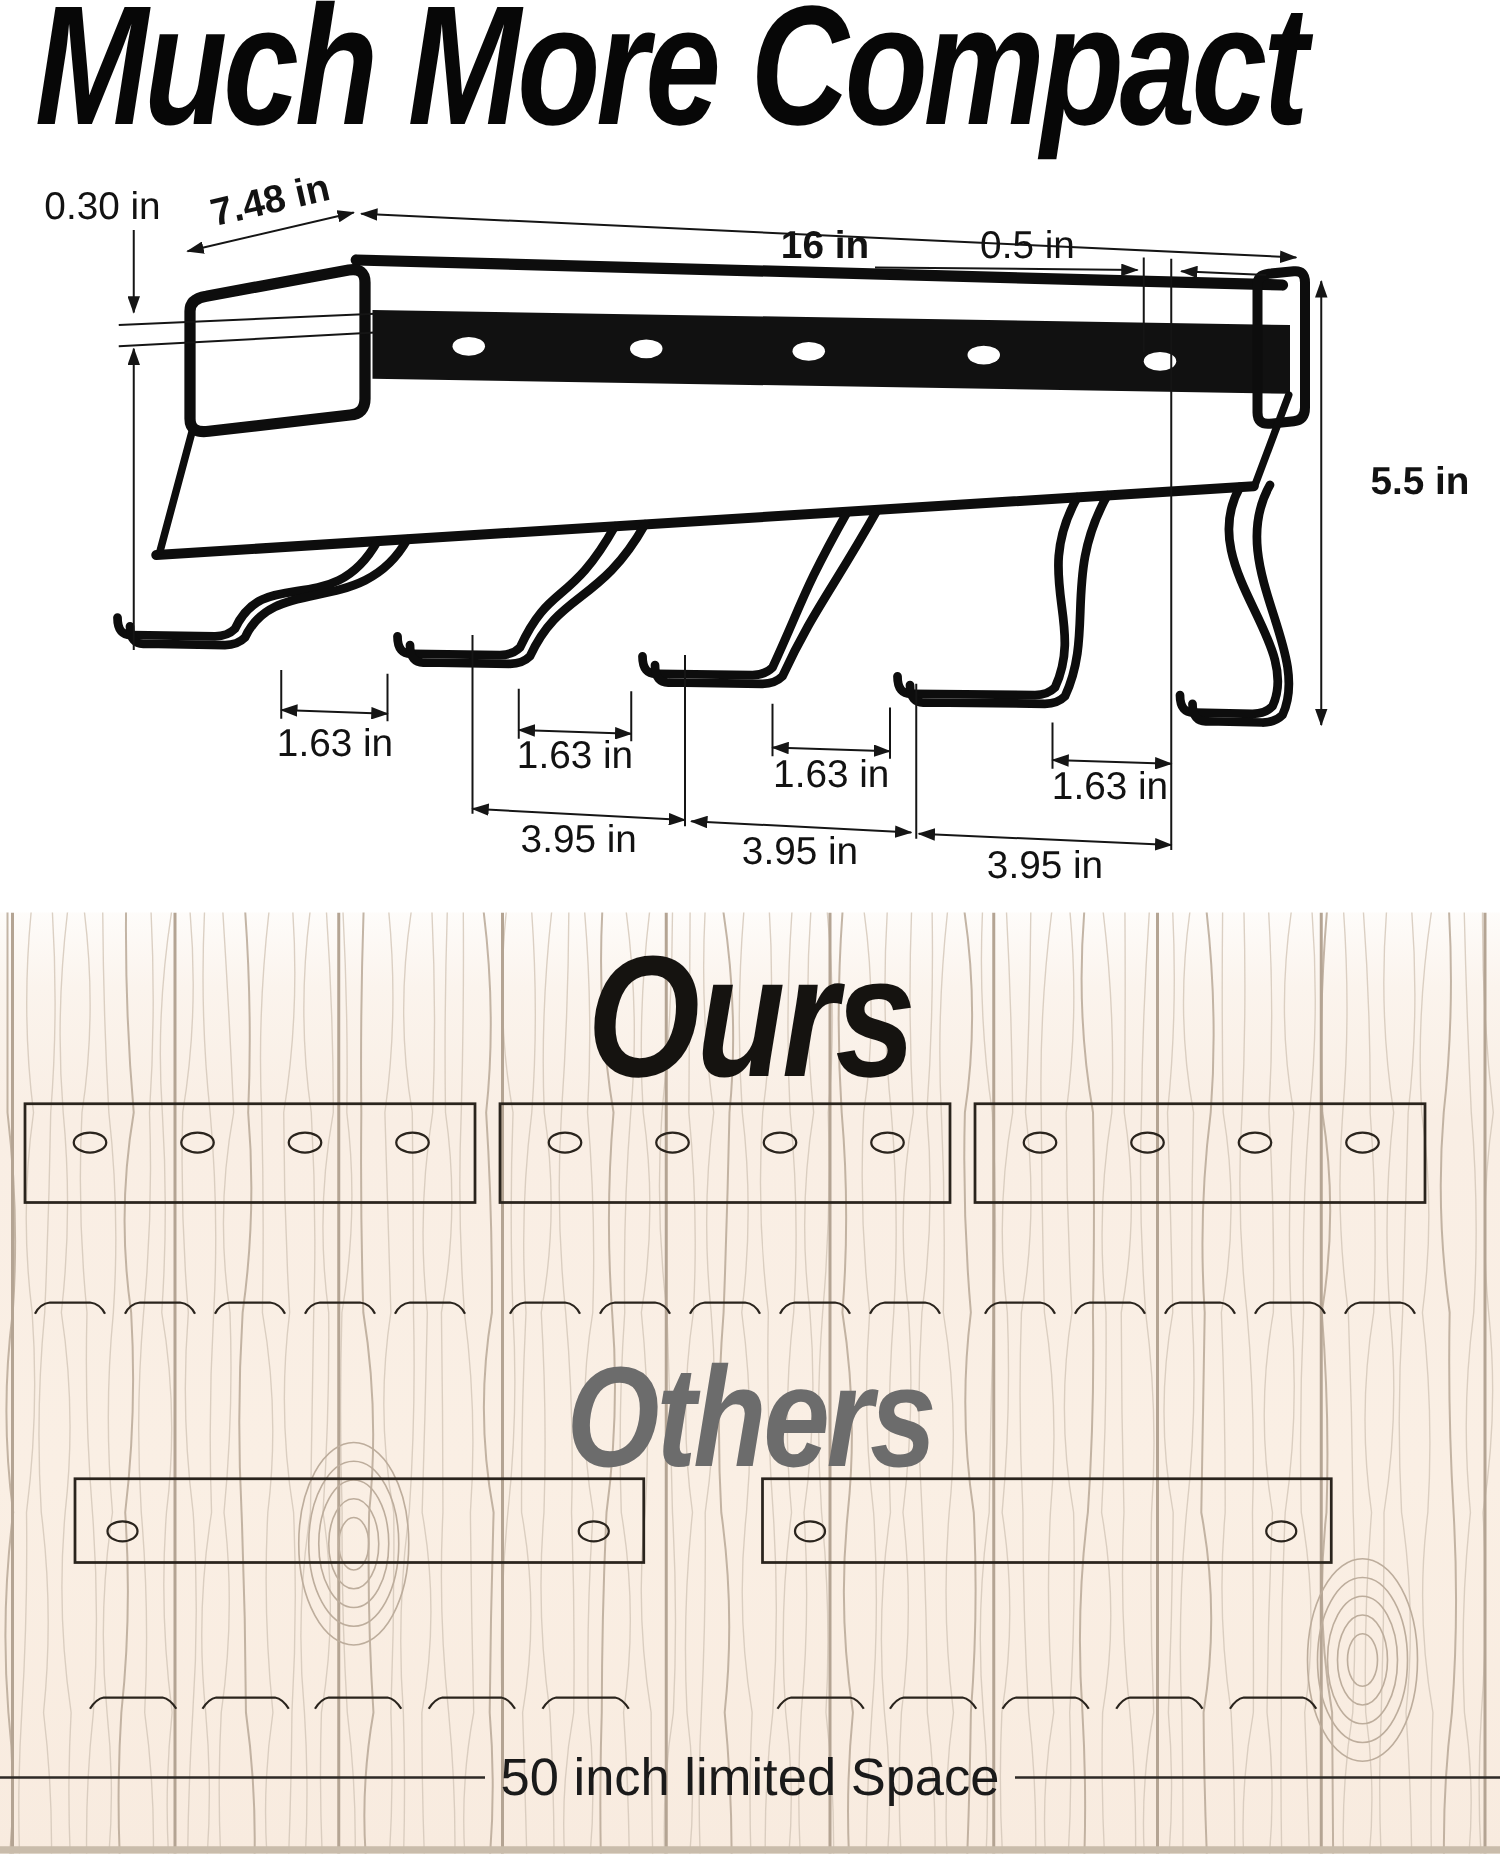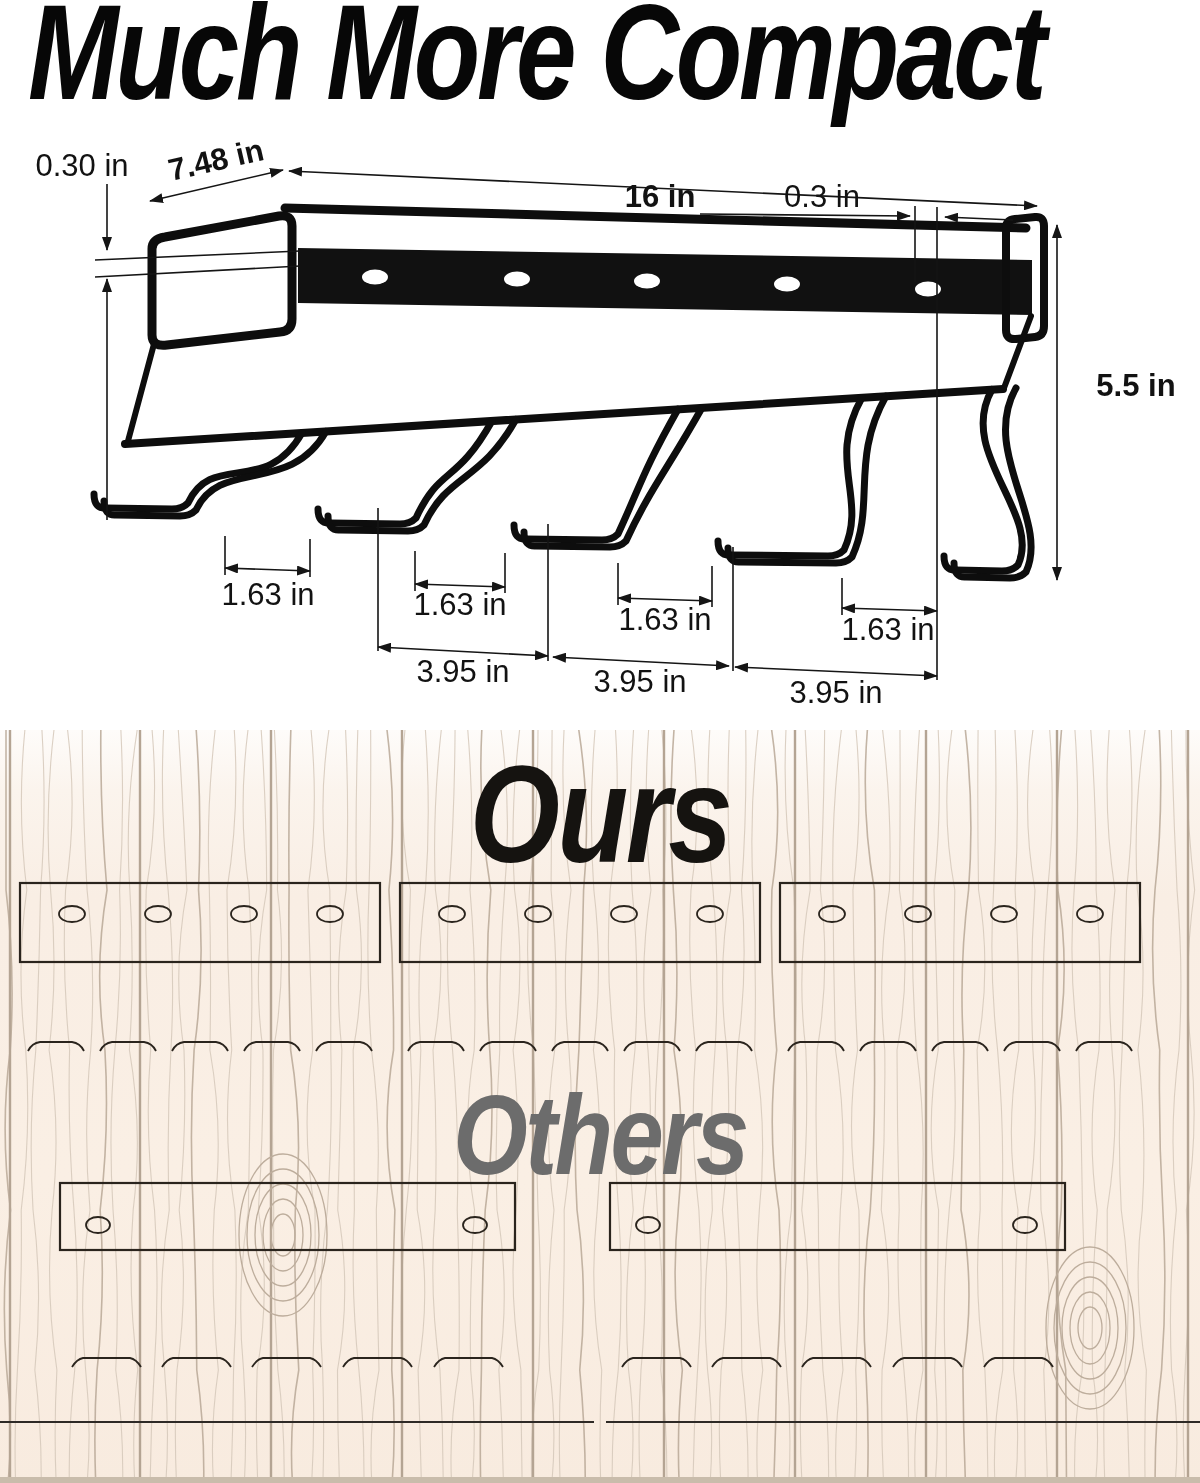--- a/index.html
+++ b/index.html
@@ -168,21 +168,21 @@
       <line x1="548" y1="524" x2="548" y2="661"></line>
       <line x1="553" y1="657" x2="729" y2="666" marker-start="url(#ar)" marker-end="url(#ar)"></line>
       <line x1="733" y1="547" x2="733" y2="671"></line>
       <line x1="735" y1="667" x2="937" y2="676" marker-start="url(#ar)" marker-end="url(#ar)"></line>
     </g>
   </svg>
 
   <div class="abs dim" style="left:82px;top:165px;">0.30 in</div>
   <div class="abs dim dimb rot" style="left:216px;top:160px;">7.48 in</div>
   <div class="abs dim dimb" style="left:660px;top:157px;margin-top:39px;">16 in</div>
-  <div class="abs dim" style="left:822px;top:196px;">0.3 in</div>
+  <div class="abs dim" style="left:822px;top:196px;">0.5 in</div>
   <div class="abs dim dimb" style="left:1104px;top:385px;margin-left:32px;">5.5 in</div>
   <div class="abs dim" style="left:268px;top:594px;">1.63 in</div>
   <div class="abs dim" style="left:460px;top:604px;">1.63 in</div>
   <div class="abs dim" style="left:665px;top:619px;">1.63 in</div>
   <div class="abs dim" style="left:888px;top:629px;">1.63 in</div>
   <div class="abs dim" style="left:463px;top:671px;">3.95 in</div>
   <div class="abs dim" style="left:640px;top:681px;">3.95 in</div>
   <div class="abs dim" style="left:836px;top:692px;">3.95 in</div>
 </div>
 
@@ -579,16 +579,17 @@
         <line x1="994" y1="632" x2="1043" y2="632" stroke-width="1.4" stroke="none"></line>
       </g>
   </svg>
 </div>
 
 <div id="ours-heading" class="abs big-heading">Ours</div>
 <div id="others-heading" class="abs big-heading" style="color: rgb(108, 108, 108);">Others</div>
 
 <div id="bottom-note" class="abs">
   <div class="rule"></div>
+  <span class="note-text">50 inch limited Space</span>
   <div class="rule"></div>
 </div>
 
 <div id="bottom-strip" class="abs"></div>
 
 </body></html>

